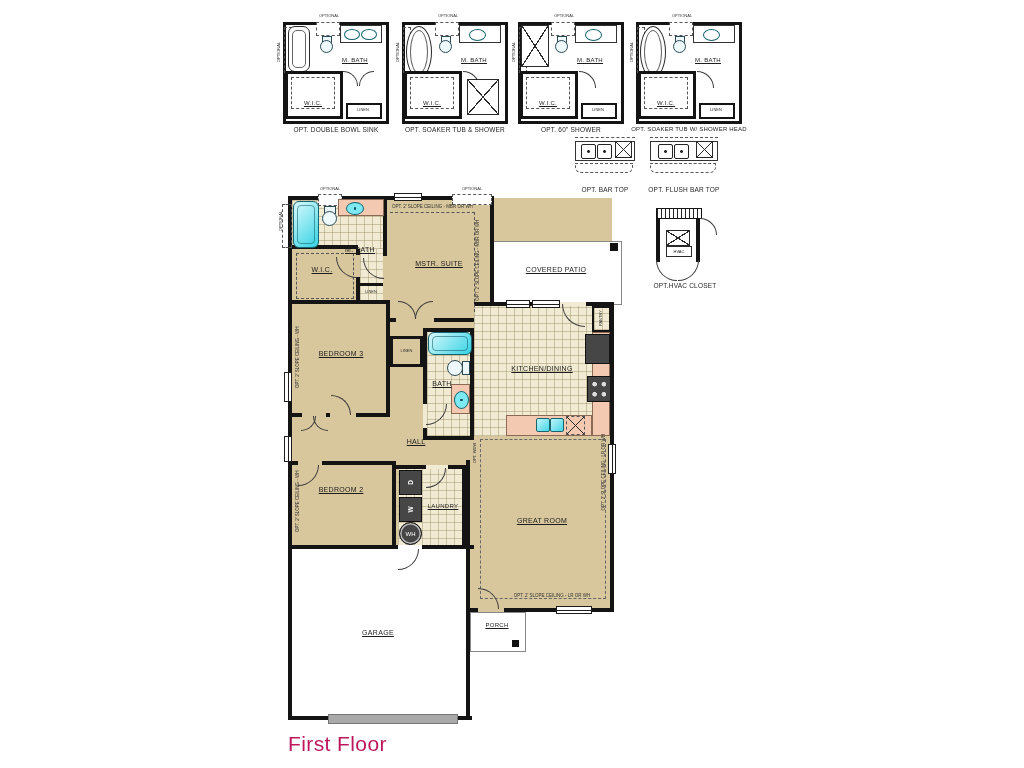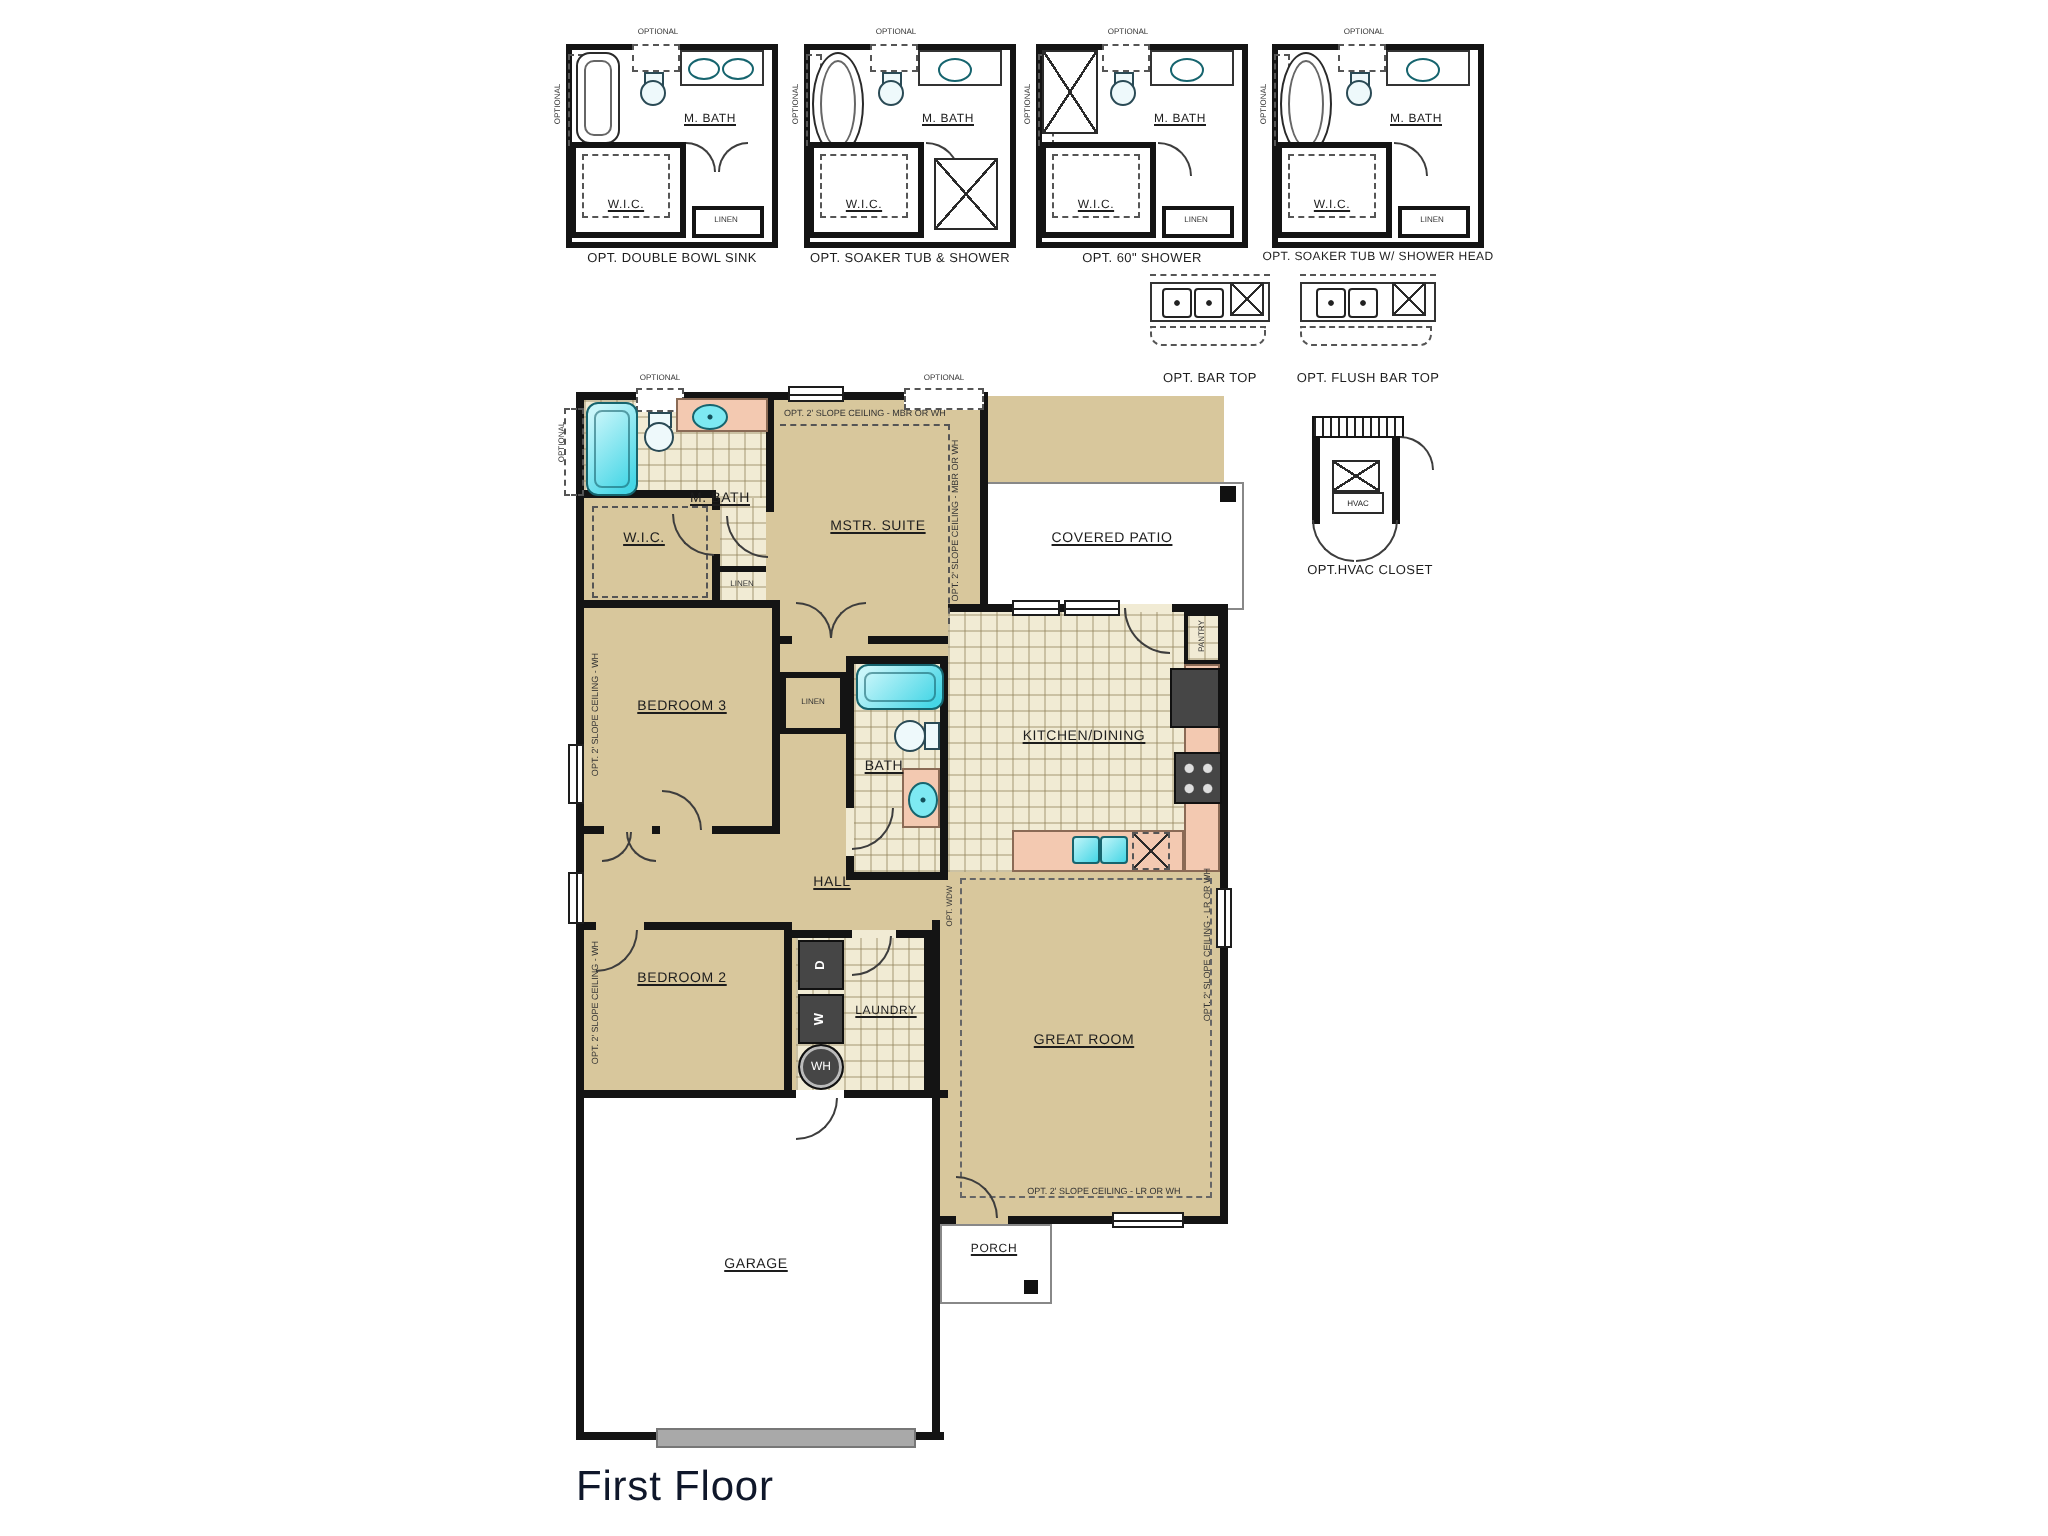--- a/index.html
+++ b/index.html
@@ -32,21 +32,21 @@
   .arc{position:absolute}
   .a-tl{border-top:1px solid #3d3d3d;border-left:1px solid #3d3d3d;border-top-left-radius:100%}
   .a-tr{border-top:1px solid #3d3d3d;border-right:1px solid #3d3d3d;border-top-right-radius:100%}
   .a-bl{border-bottom:1px solid #3d3d3d;border-left:1px solid #3d3d3d;border-bottom-left-radius:100%}
   .a-br{border-bottom:1px solid #3d3d3d;border-right:1px solid #3d3d3d;border-bottom-right-radius:100%}
   .hatch{background-image:repeating-linear-gradient(90deg,#222 0 1px,transparent 1px 4px)}
   .card{width:108px;height:132px}
   .draw{position:absolute;left:0;top:8px;width:100px;height:96px;border:3px solid #141414;background:#fff;box-sizing:content-box}
   .wd-letter{color:#fff;font-size:6.5px;font-weight:bold;display:block;transform:rotate(-90deg)}
   .flexc{display:flex;align-items:center;justify-content:center}
-  .title{position:absolute;color:#0f172a;font-size:21px;letter-spacing:.4px}
+  .title{position:absolute;color:#be185d;font-size:21px;letter-spacing:.4px}
 </style>
 </head>
 <body>
 
 <div class="page">
 
   <div class="ab card" style="left:283px;top:14px">
     <span class="note" style="left:26px;top:0;width:40px;font-size:4px">OPTIONAL</span>
     <span class="note rot" style="left:-22px;top:36px;width:36px;font-size:4px">OPTIONAL</span>
     <div class="draw">

